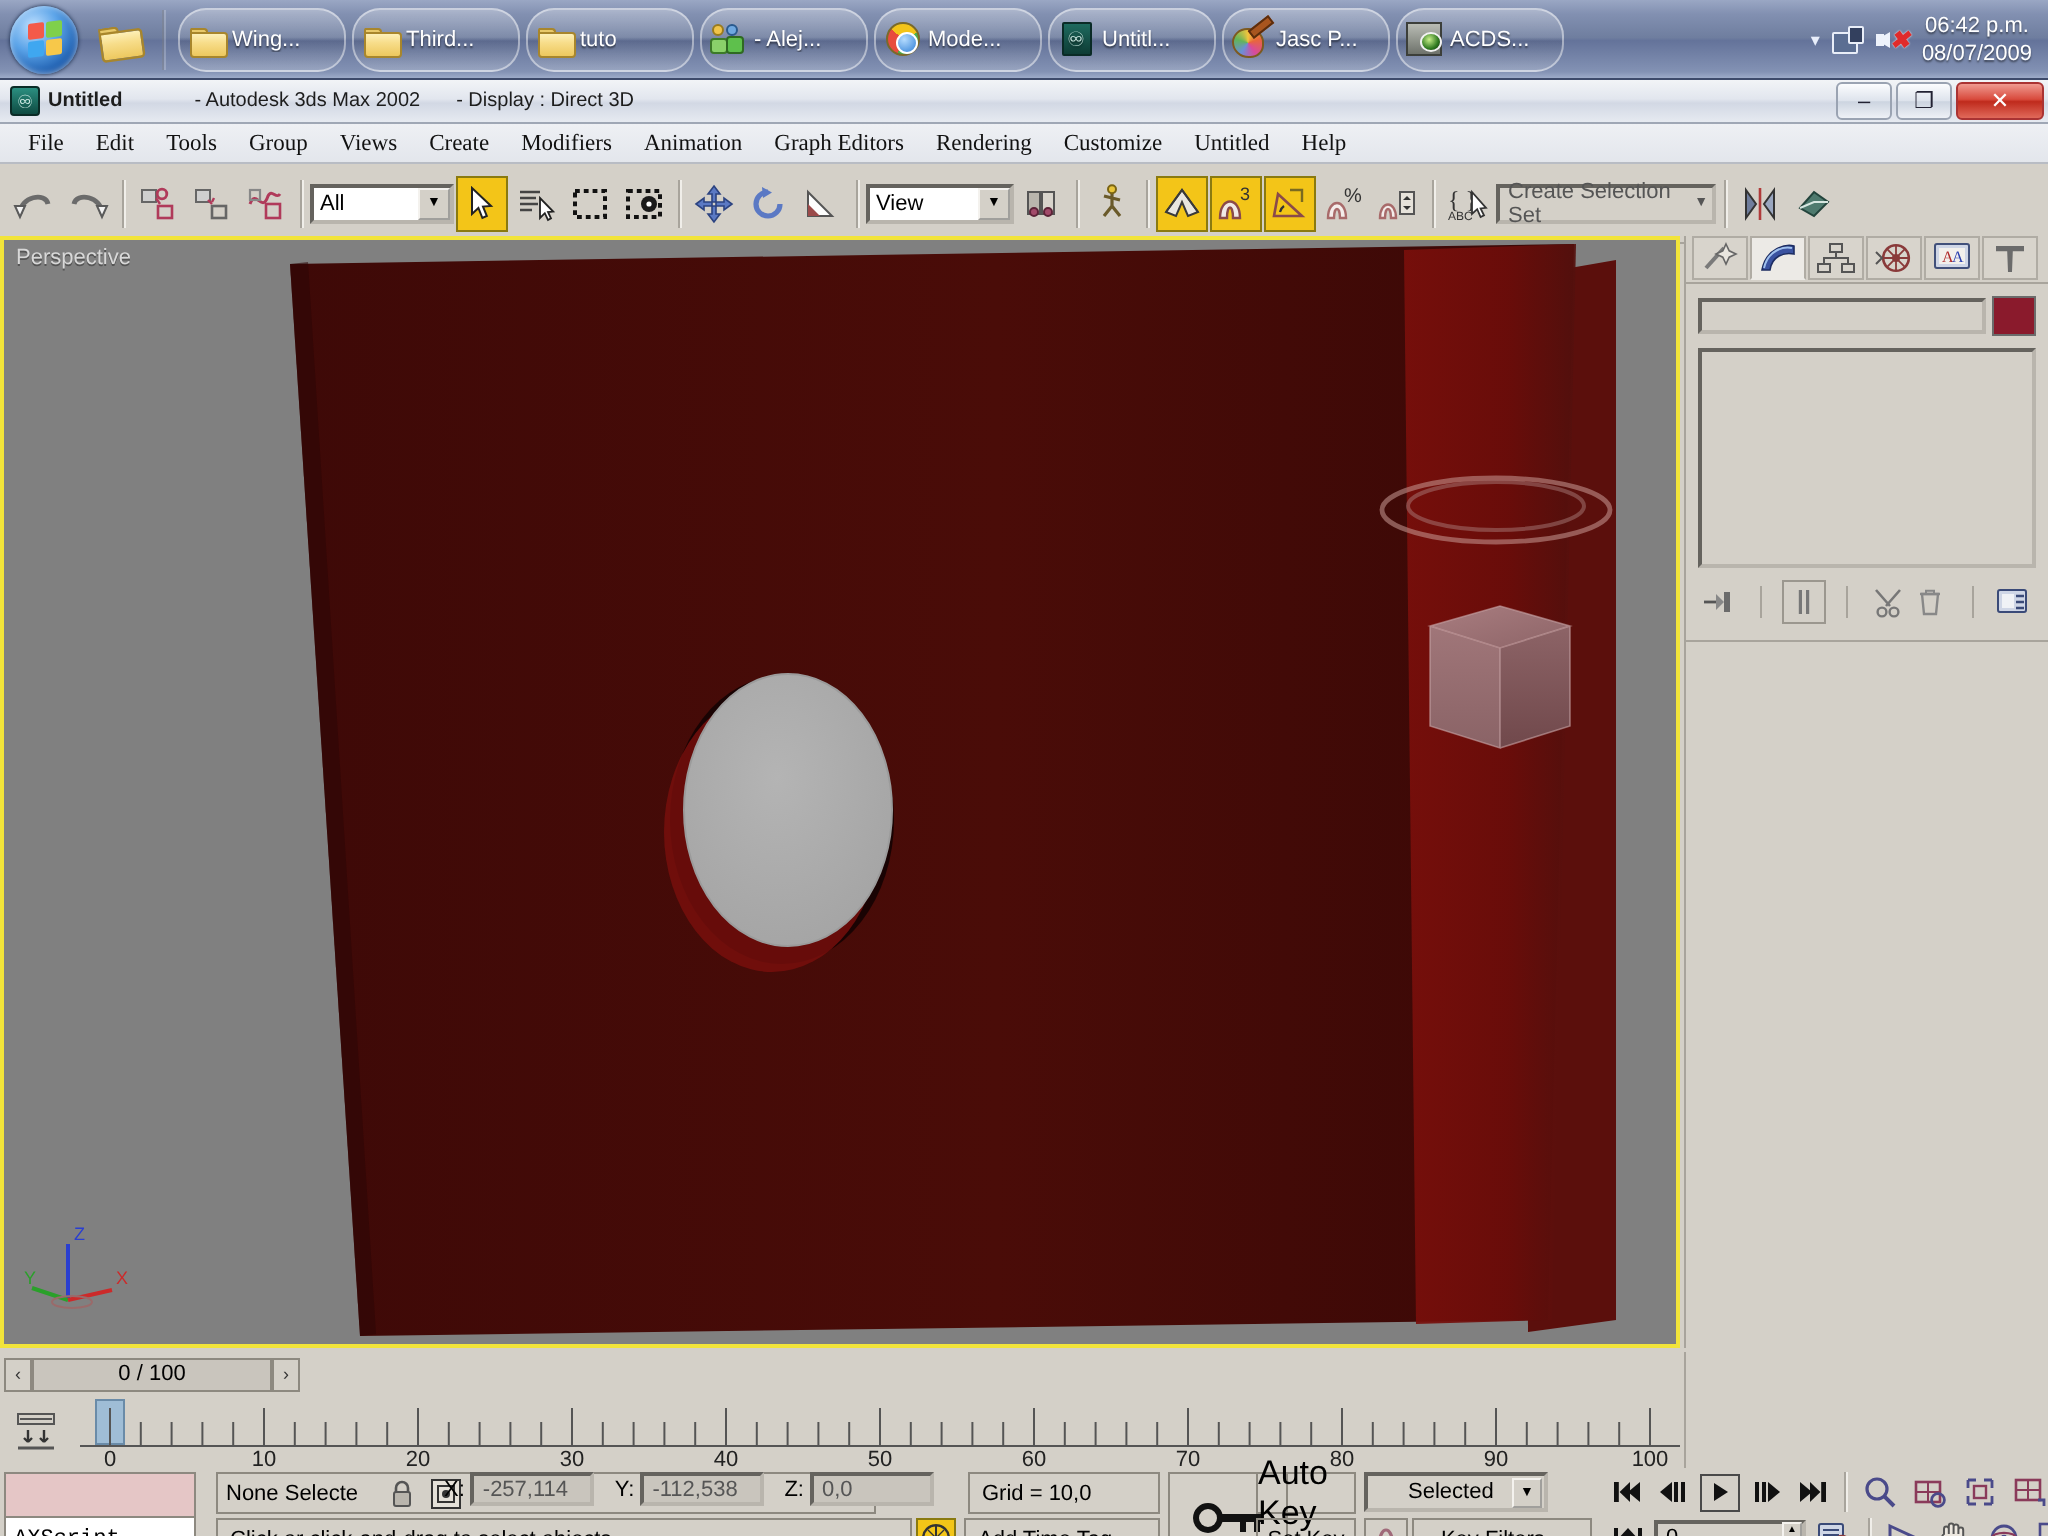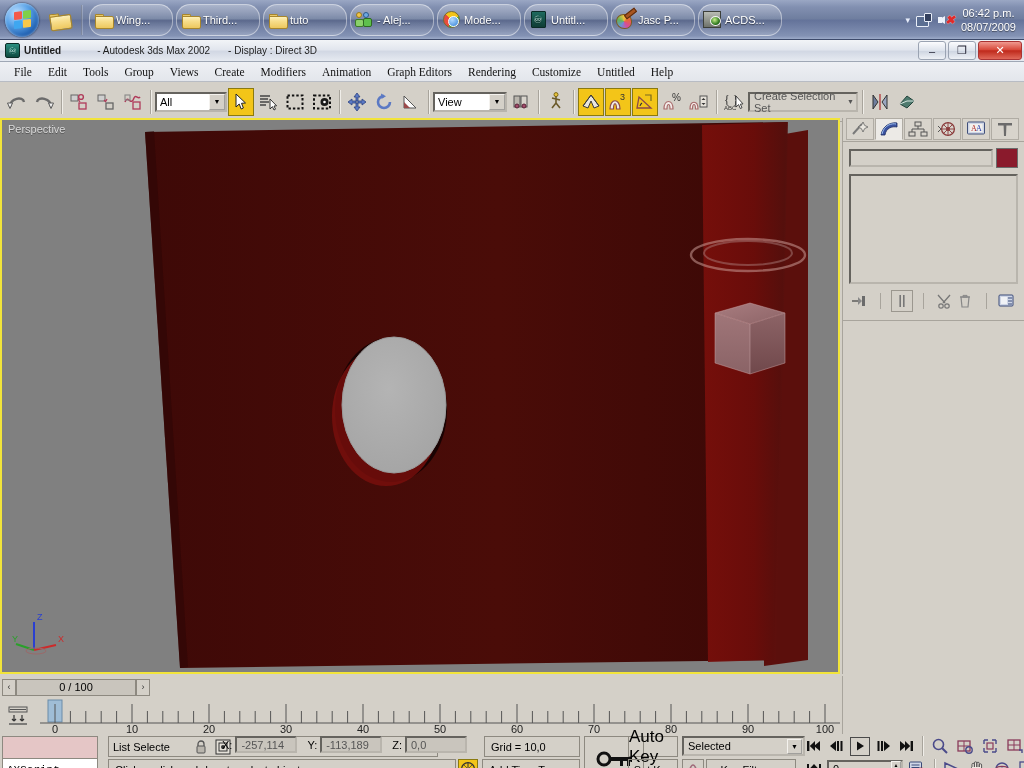--- a/index.html
+++ b/index.html
@@ -197,22 +197,22 @@
   .keybox { position:absolute; left:584px; top:2px; width:60px; height:45px; border:1px solid #8d8980; background:#d4d0c8;
      display:flex;align-items:center;justify-content:center;}
   .autokey { position:absolute; left:628px; top:2px; width:50px; height:21px; border:1px solid #8d8980;
      display:flex;align-items:center;justify-content:center;font-size:17px;}
   .setkey { position:absolute; left:628px; top:25px; width:50px; height:22px; border:1px solid #8d8980;
      display:flex;align-items:center;justify-content:center;font-size:11px;}
   .keyfilt { position:absolute; left:706px; top:25px; width:90px; height:22px; border:1px solid #8d8980;
      display:flex;align-items:center;justify-content:center;font-size:11px;}
   .keycurve { position:absolute; left:682px; top:25px; width:22px; height:22px; border:1px solid #8d8980;
      display:flex;align-items:center;justify-content:center;}
-  .selcombo { position:absolute; left:682px; top:2px; width:123px; height:20px; border:2px inset #b9b5ad; background:#d4d0c8;
-     display:flex; align-items:center; padding-left:4px; font-size:11px;}
+  .selcombo { position:absolute; left:682px; top:2px; width:92px; height:20px; border:2px inset #b9b5ad; background:#d4d0c8;
+     display:flex; align-items:center; padding-left:20px; font-size:11px;}
   .selcombo .arrow { margin-left:auto; width:15px;height:15px;background:#d4d0c8;border:1px outset #f4f2ee;
      display:flex;align-items:center;justify-content:center;font-size:7px;margin-right:1px;}
   .playrow { position:absolute; left:804px; top:2px; display:flex; align-items:center; gap:3px;}
   .playrow2 { position:absolute; left:804px; top:25px; display:flex; align-items:center; gap:3px;}
   .pbtn { width:20px;height:19px;border:1px solid transparent; display:flex;align-items:center;justify-content:center;}
   .pbtn.box { border:1px solid #4a4a4a; background:#d4d0c8;}
   .navbtn { width:22px;height:20px;display:flex;align-items:center;justify-content:center;}
   .frame-spin { width:76px;height:19px;border:2px inset #b9b5ad;background:#d4d0c8;display:flex;align-items:center;padding-left:4px;font-size:11px;}
   .spinner { width:10px;height:17px;margin-left:auto;display:flex;flex-direction:column;}
   .spinner i { flex:1; border:1px outset #f4f2ee; background:#d4d0c8; font-size:5px; line-height:6px; text-align:center; }
@@ -790,21 +790,21 @@
     <div class="cmd-panel2"></div>
 
     <div class="statusbar">
 
       <div class="sb-listener">
         <div class="pink"></div>
         <div class="txt">AXScript.</div>
       </div>
 
       <div class="sb-status">
-        <span class="sb-none">List Selecte</span>
+        <span class="sb-none">None Selecte</span>
         <span>
           <svg width="12" height="14" viewBox="0 0 12 14">
               <path d="M3 6 V4 a3 3 0 0 1 6 0 V6" fill="none" stroke="#555" stroke-width="1.3"></path>
               <rect x="2" y="6" width="8" height="7" rx="1" fill="#b9b5ad" stroke="#555"></rect>
             </svg>
         </span>
         <span style="margin-left:4px;">
           <svg width="16" height="16" viewBox="0 0 16 16">
               <rect x="1" y="1" width="14" height="14" fill="#e4e0d8" stroke="#333"></rect>
               <rect x="4" y="4" width="8" height="8" fill="none" stroke="#333"></rect>
@@ -813,21 +813,21 @@
         </span>
       </div>
 
       <div class="coord-row">
         <div class="coord">
           <span>X:</span>
           <span class="fld">-257,114</span>
         </div>
         <div class="coord" style="margin-left:8px">
           <span>Y:</span>
-          <span class="fld">-113,189</span>
+          <span class="fld">-112,538</span>
         </div>
         <div class="coord" style="margin-left:8px">
           <span>Z:</span>
           <span class="fld">0,0</span>
         </div>
       </div>
 
       <div class="grid-box">Grid = 10,0</div>
 
       <div class="prompt">Click or click-and-drag to select objects</div>

